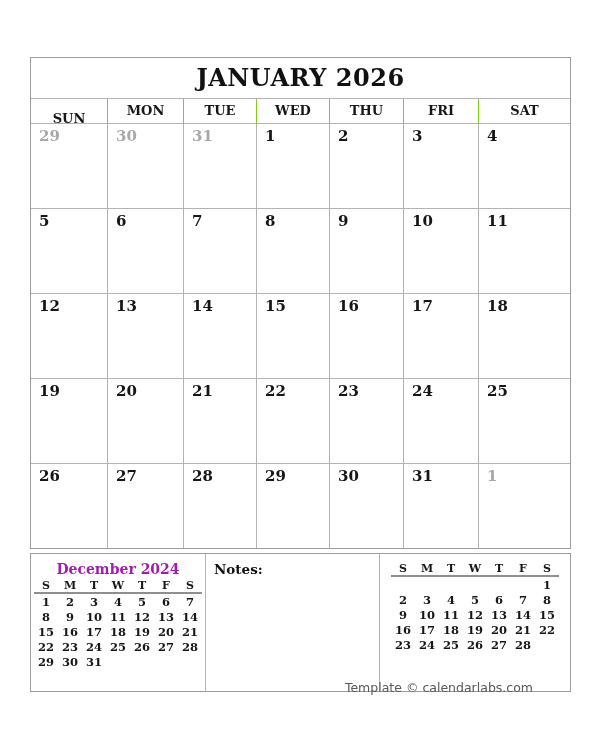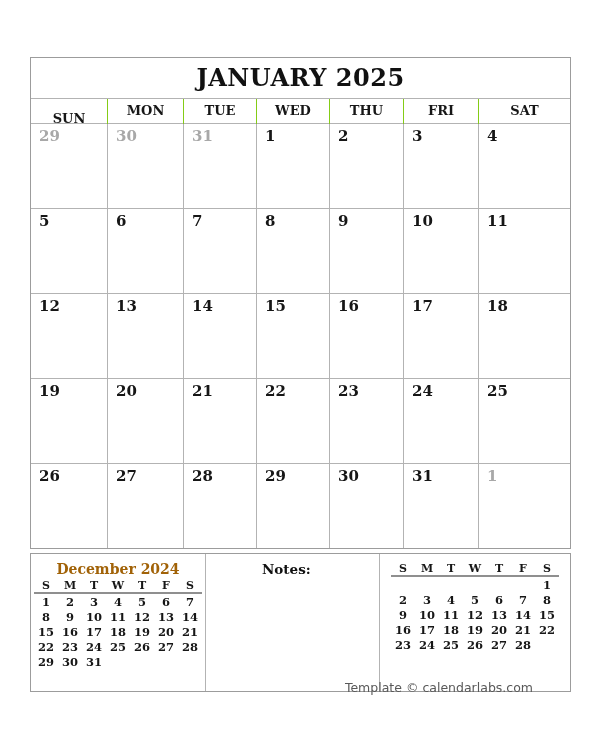--- a/index.html
+++ b/index.html
@@ -81,21 +81,21 @@
     grid-template-columns: 174px 174px auto;
     background: #ffffff;
   }
   .bottom-cell { border-left: 1px solid #b3b3b3; box-sizing: border-box; }
   .bottom-cell:first-child { border-left: none; }
 
   .mini { padding-top: 7px; text-align: center; }
   .mini-title {
     font-size: 14px;
     font-weight: bold;
-    color: #a16207;
+    color: #a21caf;
     margin-bottom: 1px;
   }
   .mini-table {
     margin: 0 auto;
     border-collapse: collapse;
   }
   .mini-table th {
     width: 24px;
     height: 14px;
     padding: 0;
@@ -109,37 +109,37 @@
     width: 24px;
     height: 15px;
     padding: 0;
     font-size: 11.5px;
     font-weight: bold;
     text-align: center;
     color: #161616;
   }
 
   .notes-cell { padding: 5px 0 0 8px; text-align: left; }
-  .notes-label { font-size: 13.5px; font-weight: bold; color: #111111; margin-left: 48px; }
+  .notes-label { font-size: 13.5px; font-weight: bold; color: #111111; }
 
   
   .footer {
     position: absolute;
     top: 680px;
     right: 67px;
     font-family: "DejaVu Sans", "Liberation Sans", sans-serif;
     font-size: 12.5px;
     color: #595959;
   }
 </style>
 </head>
 <body>
 
 <div class="main-cal">
-  <div class="cal-title">JANUARY 2025</div>
+  <div class="cal-title">JANUARY 2026</div>
   <div class="dow-row">
       <div class="dow-cell">SUN</div>
       <div class="dow-cell">MON</div>
       <div class="dow-cell">TUE</div>
       <div class="dow-cell">WED</div>
       <div class="dow-cell">THU</div>
       <div class="dow-cell">FRI</div>
       <div class="dow-cell">SAT</div>
     </div>
   <div>

